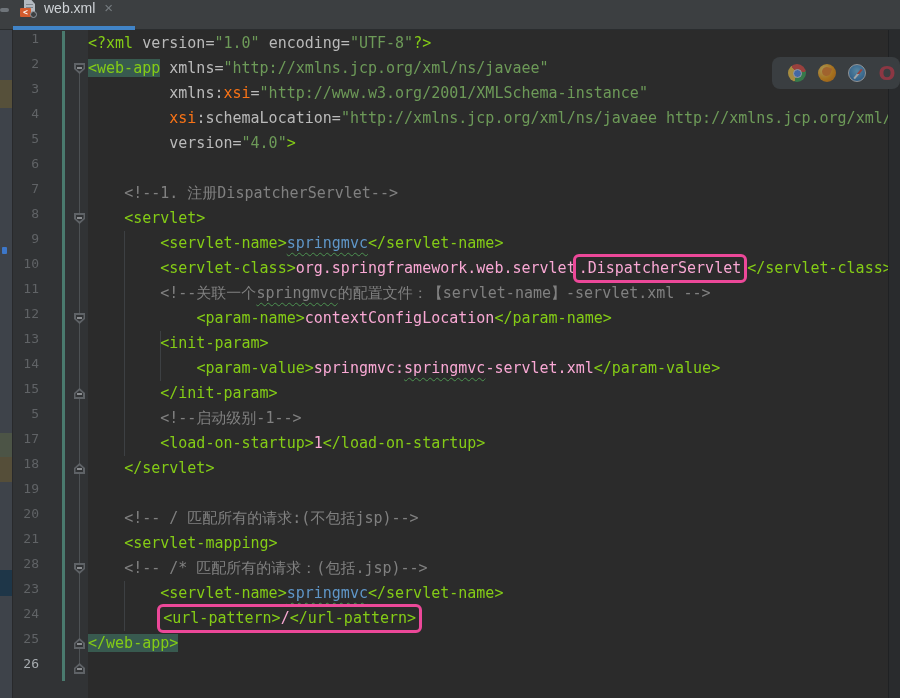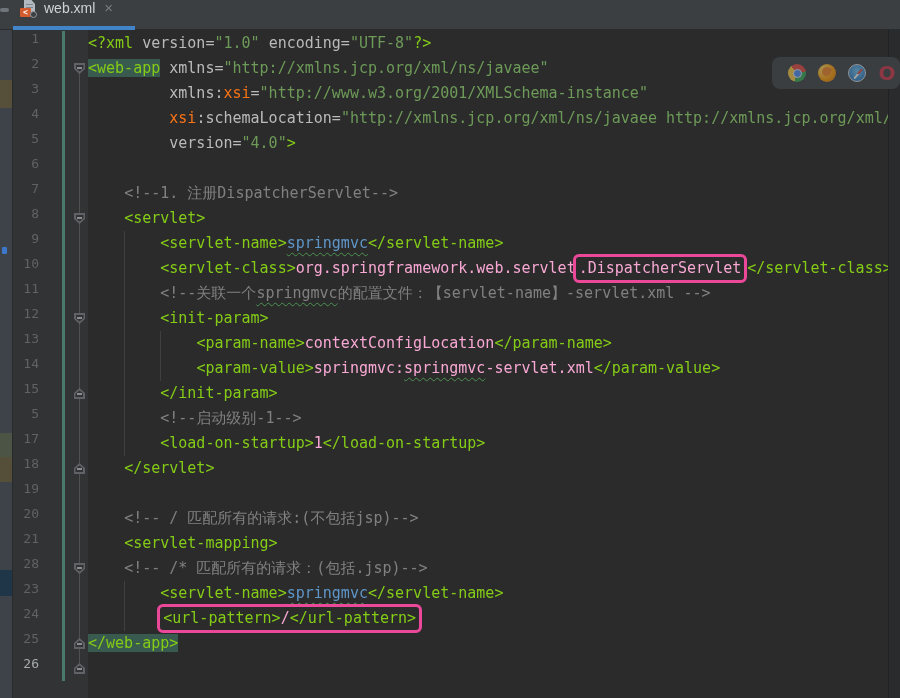--- a/index.html
+++ b/index.html
@@ -214,22 +214,22 @@
       <div class="code-line"><span class="s-tag thl">&lt;web-app</span><span class="s-pln"> </span><span class="s-attr">xmlns=</span><span class="s-str">"http://xmlns.jcp.org/xml/ns/javaee"</span></div>
       <div class="code-line"><span class="s-pln">         </span><span class="s-attr">xmlns:</span><span class="s-ns">xsi</span><span class="s-attr">=</span><span class="s-str">"http://www.w3.org/2001/XMLSchema-instance"</span></div>
       <div class="code-line"><span class="s-pln">         </span><span class="s-ns">xsi</span><span class="s-attr">:schemaLocation=</span><span class="s-str">"http://xmlns.jcp.org/xml/ns/javaee http://xmlns.jcp.org/xml/ns</span></div>
       <div class="code-line"><span class="s-pln">         </span><span class="s-attr">version=</span><span class="s-str">"4.0"</span><span class="s-tag">&gt;</span></div>
       <div class="code-line"></div>
       <div class="code-line"><span class="s-pln">    </span><span class="s-cmt">&lt;!--1. 注册DispatcherServlet--&gt;</span></div>
       <div class="code-line"><span class="s-pln">    </span><span class="s-tag">&lt;servlet&gt;</span></div>
       <div class="code-line"><span class="s-pln">        </span><span class="s-tag">&lt;servlet-name&gt;</span><span class="s-ref wavy">springmvc</span><span class="s-tag">&lt;/servlet-name&gt;</span></div>
       <div class="code-line"><span class="s-pln">        </span><span class="s-tag">&lt;servlet-class&gt;</span><span class="s-txt">org.springframework.web.servlet</span><span class="rbox"><span class="s-txt">.DispatcherServlet</span></span><span class="s-tag">&lt;/servlet-class&gt;</span></div>
       <div class="code-line"><span class="s-pln">        </span><span class="s-cmt">&lt;!--关联一个</span><span class="s-cmt wavy">springmvc</span><span class="s-cmt">的配置文件：【servlet-name】-servlet.xml --&gt;</span></div>
+      <div class="code-line"><span class="s-pln">            </span><span class="s-tag">&lt;param-name&gt;</span><span class="s-txt">contextConfigLocation</span><span class="s-tag">&lt;/param-name&gt;</span></div>
       <div class="code-line"><span class="s-pln">        </span><span class="s-tag">&lt;init-param&gt;</span></div>
-      <div class="code-line"><span class="s-pln">            </span><span class="s-tag">&lt;param-name&gt;</span><span class="s-txt">contextConfigLocation</span><span class="s-tag">&lt;/param-name&gt;</span></div>
       <div class="code-line"><span class="s-pln">            </span><span class="s-tag">&lt;param-value&gt;</span><span class="s-txt">springmvc:</span><span class="s-txt wavy">springmvc</span><span class="s-txt">-servlet.xml</span><span class="s-tag">&lt;/param-value&gt;</span></div>
       <div class="code-line"><span class="s-pln">        </span><span class="s-tag">&lt;/init-param&gt;</span></div>
       <div class="code-line"><span class="s-pln">        </span><span class="s-cmt">&lt;!--启动级别-1--&gt;</span></div>
       <div class="code-line"><span class="s-pln">        </span><span class="s-tag">&lt;load-on-startup&gt;</span><span class="s-txt">1</span><span class="s-tag">&lt;/load-on-startup&gt;</span></div>
       <div class="code-line"><span class="s-pln">    </span><span class="s-tag">&lt;/servlet&gt;</span></div>
       <div class="code-line"></div>
       <div class="code-line"><span class="s-pln">    </span><span class="s-cmt">&lt;!-- / 匹配所有的请求:(不包括jsp)--&gt;</span></div>
       <div class="code-line"><span class="s-pln">    </span><span class="s-tag">&lt;servlet-mapping&gt;</span></div>
       <div class="code-line"><span class="s-pln">    </span><span class="s-cmt">&lt;!-- /* 匹配所有的请求：(包括.jsp)--&gt;</span></div>
       <div class="code-line"><span class="s-pln">        </span><span class="s-tag">&lt;servlet-name&gt;</span><span class="s-ref wavy">springmvc</span><span class="s-tag">&lt;/servlet-name&gt;</span></div>

